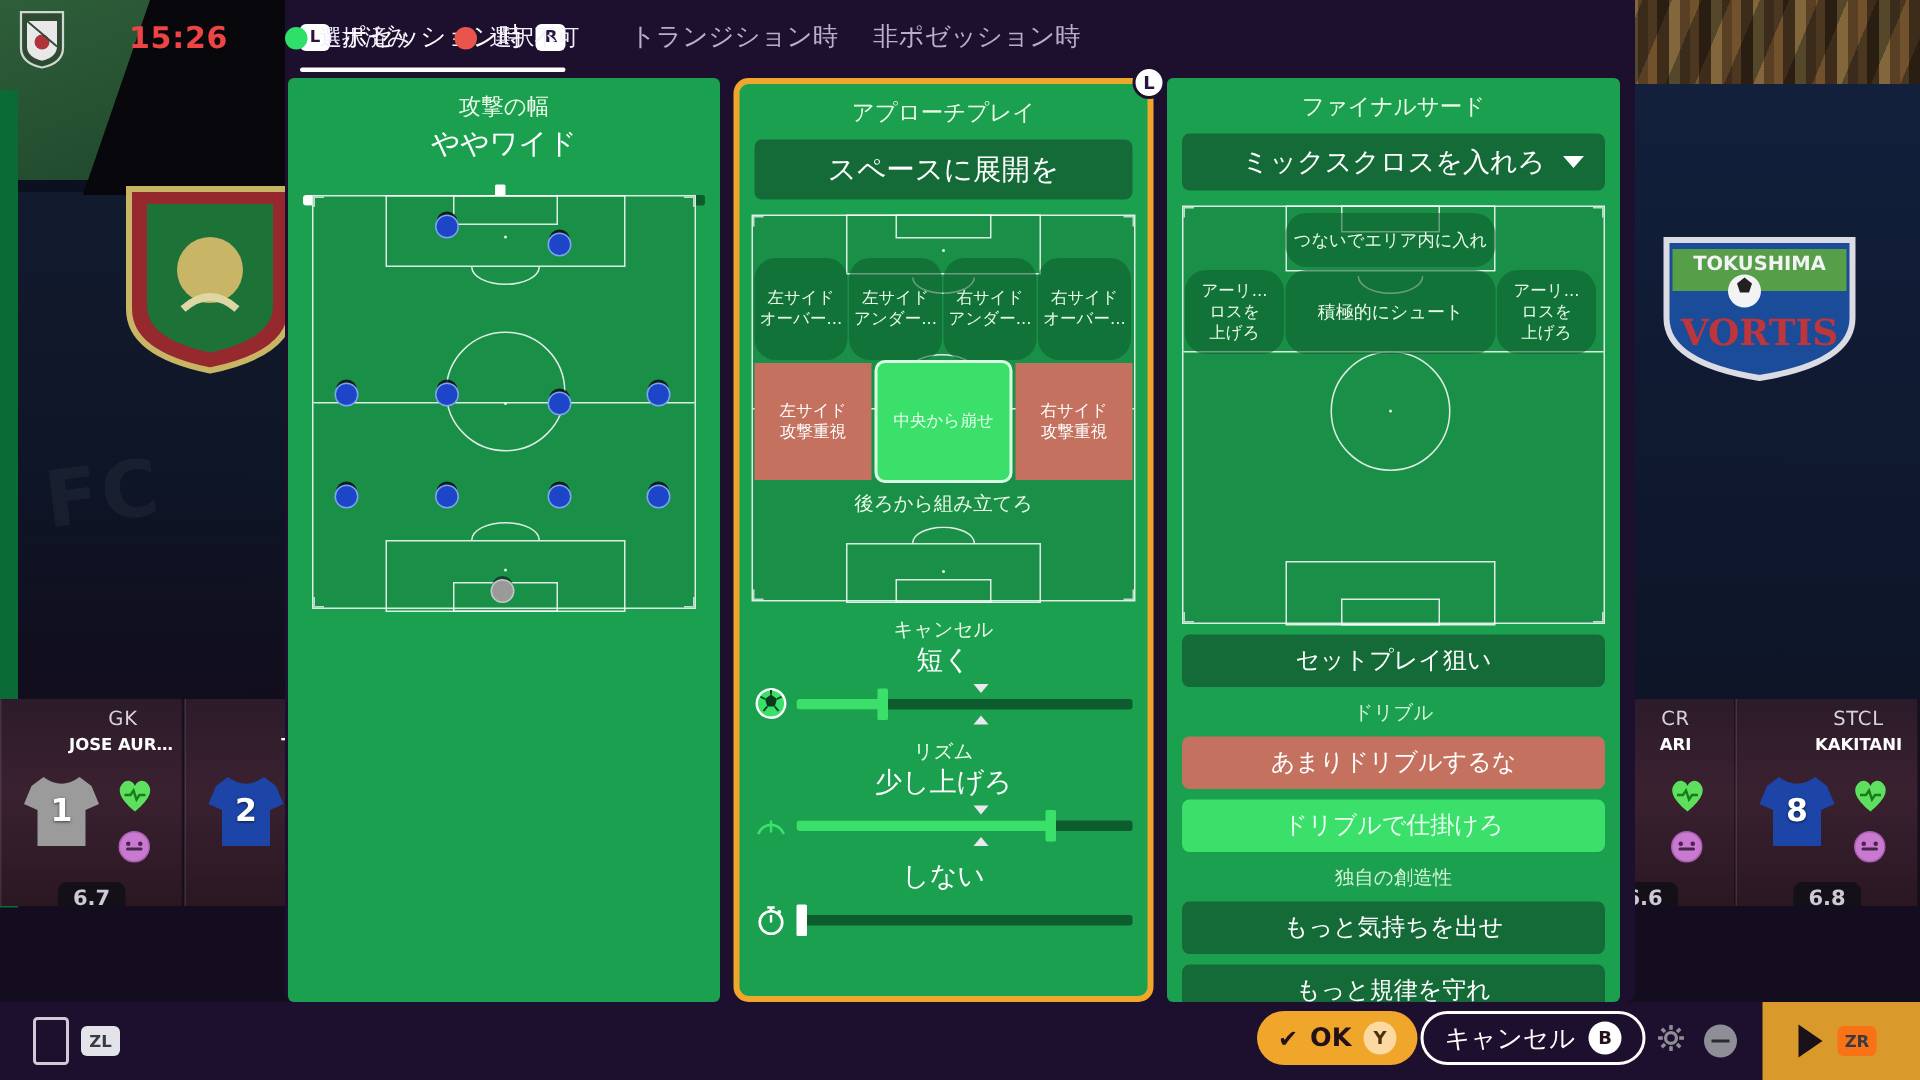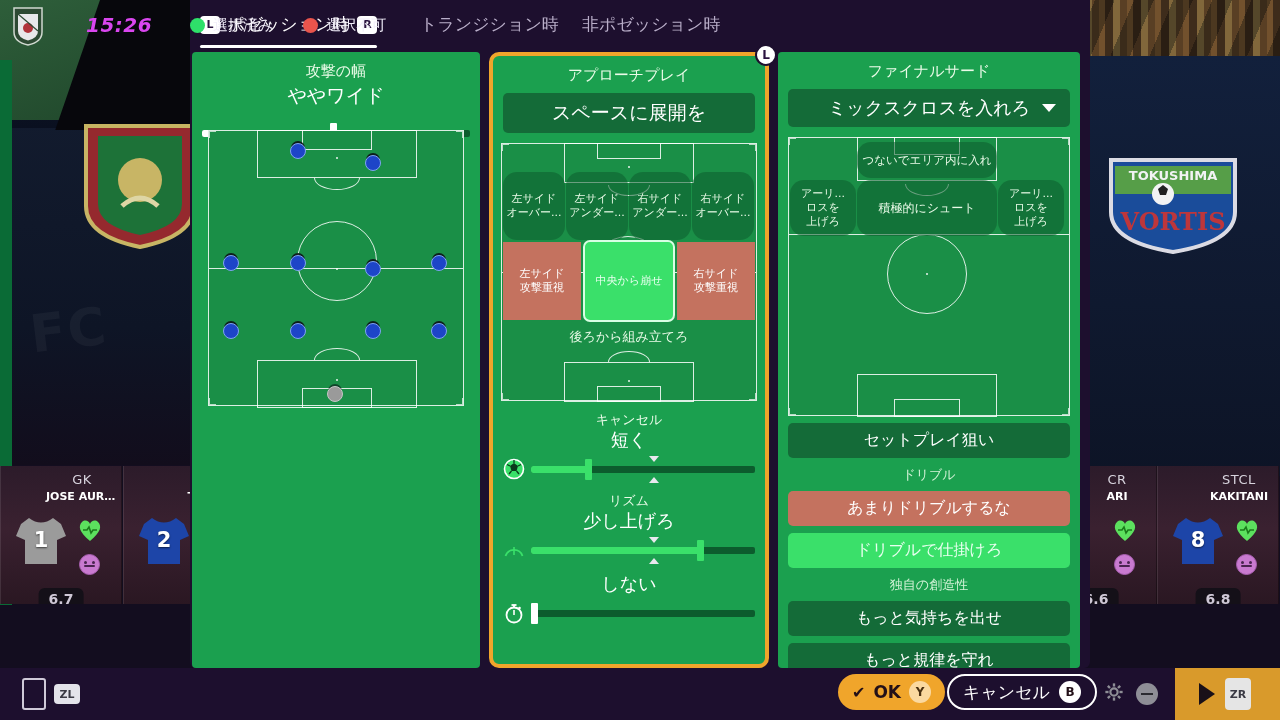--- a/index.html
+++ b/index.html
@@ -51,21 +51,21 @@
   }
   .bg-rightblue {
     position:absolute; right:0; top:56px; width:230px; height:420px;
     background:linear-gradient(180deg,#12203c,#0d1426);
   }
   .bg-greenleft-edge{
     position:absolute; left:0; top:60px; width:12px; height:545px; background:#0a6b36;
   }
   .clock {
     position:absolute; left:86px; top:13px; font-weight:bold; font-size:20px;
-    color:#d946ef; letter-spacing:.5px;font-style:italic;
+    color:#ef4444; letter-spacing:.5px;
   }
   .crest-left {
     position:absolute; left:12px; top:6px; width:32px; height:40px;
   }
   .crest-big {
     position:absolute; left:80px; top:120px; width:120px; height:130px; opacity:.92;
   }
   .crest-vortis {
     position:absolute; left:1103px; top:150px; width:140px; height:105px; opacity:.95;
   }
@@ -235,21 +235,21 @@
   .btn-cancel .lab { color:#ffffff; font-size:17px; }
   .btn-cancel .gb { width:22px;height:22px;border-radius:50%;background:#ffffff;color:#231018;
                  display:flex;align-items:center;justify-content:center;font-size:12px;font-weight:bold;}
   .sysicons { position:absolute; left:1104px; top:682px; display:flex; gap:12px; align-items:center;}
   .sys-minus { width:22px;height:22px;border-radius:50%;background:#8e8e96; position:relative;}
   .sys-minus::after{content:"";position:absolute;left:5px;top:10px;width:12px;height:2px;background:#2a2a30;}
   .playbar { position:absolute; left:1175px; top:668px; width:105px; height:52px; background:#d99a2b;
              display:flex; align-items:center; gap:10px; padding-left:24px;}
   .playtri { width:0;height:0;border-left:16px solid #191018;border-top:11px solid transparent;
              border-bottom:11px solid transparent;}
-  .zr { width:26px;height:32px;border-radius:4px;background:#e5e5e5;color:#3a3a44;
+  .zr { width:26px;height:20px;border-radius:4px;background:#f97316;color:#3a3a44;
         display:flex;align-items:center;justify-content:center;font-size:11px;font-weight:bold;}
   .bottom-left-ico{ position:absolute; left:22px; top:678px; width:24px;height:32px;
         border:2px solid #cfc9d8; border-radius:3px;}
   .zl { position:absolute; left:54px; top:684px; width:26px;height:20px;border-radius:4px;
         background:#e3e3ea;color:#3a3a44;display:flex;align-items:center;justify-content:center;
         font-size:11px;font-weight:bold;}
 </style>
 </head>
 <body>
 

